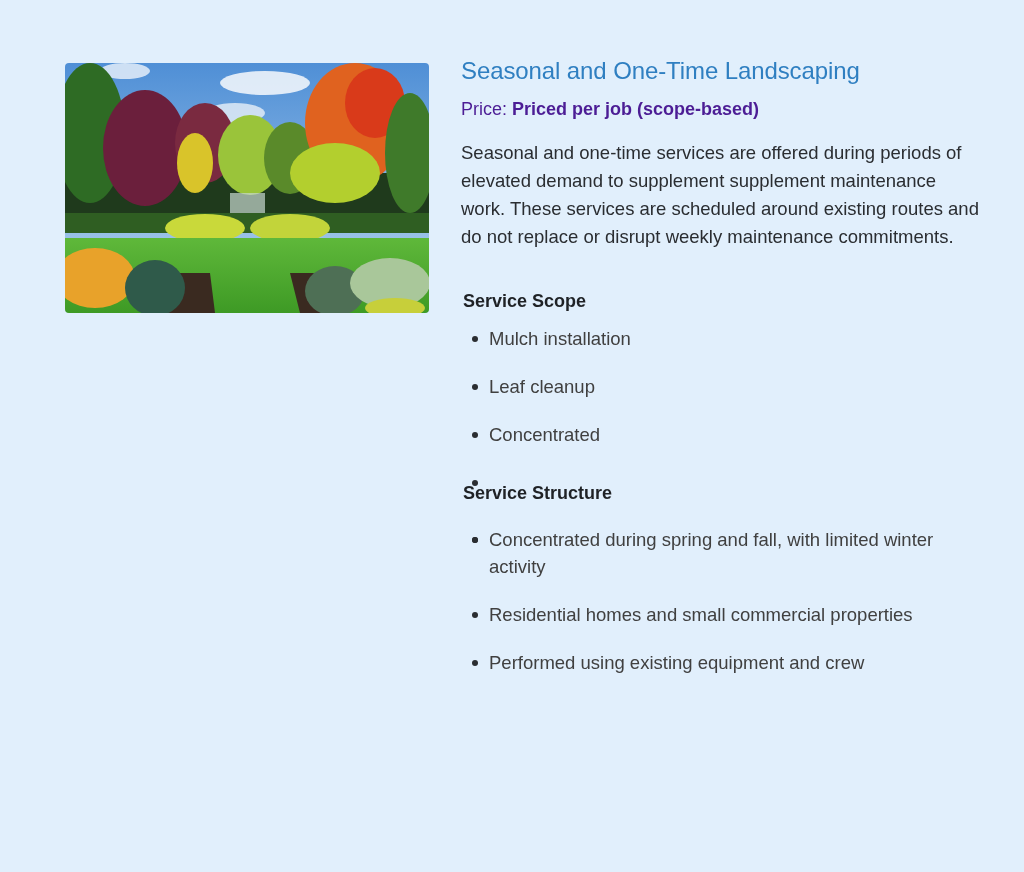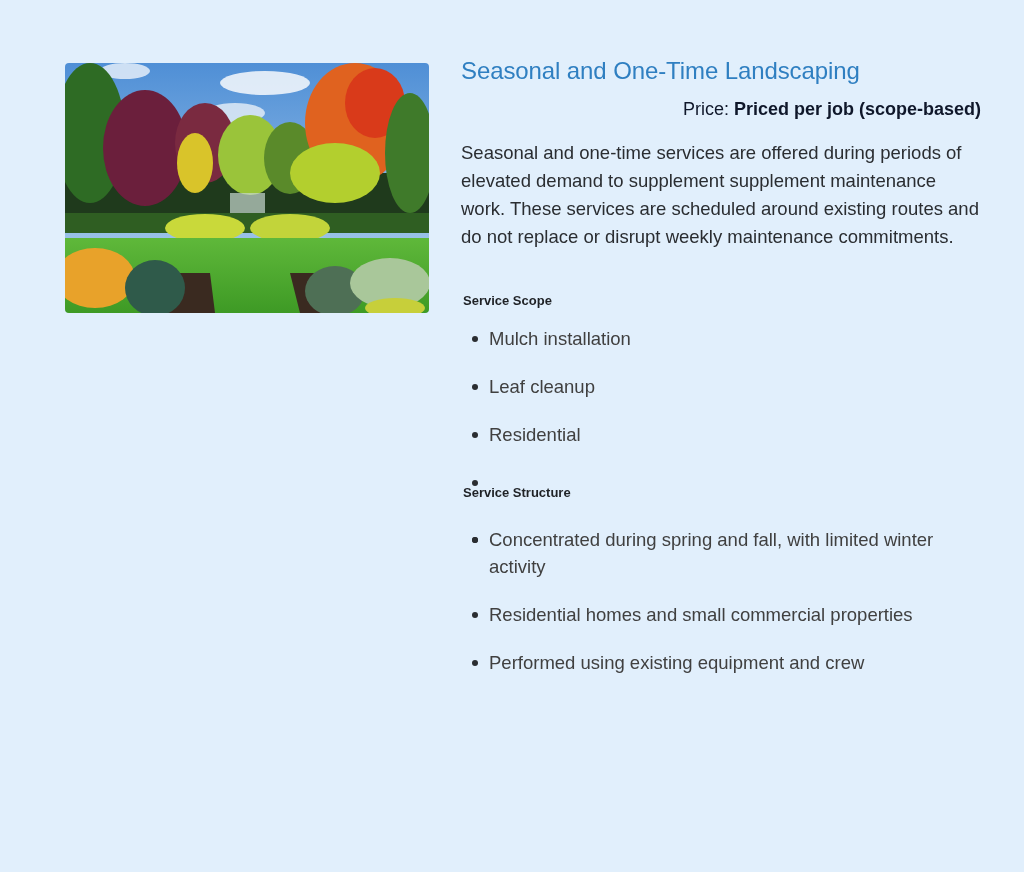--- a/index.html
+++ b/index.html
@@ -40,36 +40,35 @@
       font-size: 24px;
       font-weight: normal;
       color: #2f7fc1;
       line-height: 32px;
       letter-spacing: -0.1px;
     }
     .price {
       margin-top: 10px;
       font-size: 18px;
       line-height: 24px;
-      color: #0f172a;
-      text-align: right;
+      color: #4c1d95;
     }
     .price .price-value {
       font-weight: bold;
     }
     .description {
       margin: 0;
       margin-top: 18px;
       font-size: 18.5px;
       line-height: 28px;
       color: #2a2d31;
     }
     .section-heading {
       margin: 0;
-      font-size: 13px;
+      font-size: 18px;
       font-weight: bold;
       line-height: 24px;
       color: #1f2226;
       margin-left: 2px;
     }
     .section-heading.scope { margin-top: 38px; }
     .section-heading.structure { margin-top: 33px; }
     ul.bullets {
       list-style: none;
       margin: 0;
@@ -151,21 +150,21 @@
   <div class="price">
     <span>Price: </span><span class="price-value">Priced per job (scope-based)</span>
   </div>
 
   <p class="description">Seasonal and one-time services are offered during periods of elevated demand to supplement supplement maintenance work. These services are scheduled around existing routes and do not replace or disrupt weekly maintenance commitments.</p>
 
   <h2 class="section-heading scope">Service Scope</h2>
   <ul class="bullets">
     <li><span class="dot"></span><span>Mulch installation</span></li>
     <li><span class="dot"></span><span>Leaf cleanup</span></li>
-    <li><span class="dot"></span><span>Residential</span></li>
+    <li><span class="dot"></span><span>Concentrated</span></li>
     <li><span class="dot"></span></li>
   </ul>
 
   <h2 class="section-heading structure">Service Structure</h2>
   <ul class="bullets">
     <li><span class="dot"></span></li>
     <li><span class="dot"></span><span>Concentrated during spring and fall, with limited winter activity</span></li>
     <li><span class="dot"></span><span>Residential homes and small commercial properties</span></li>
     <li><span class="dot"></span><span>Performed using existing equipment and crew</span></li>
   </ul>

